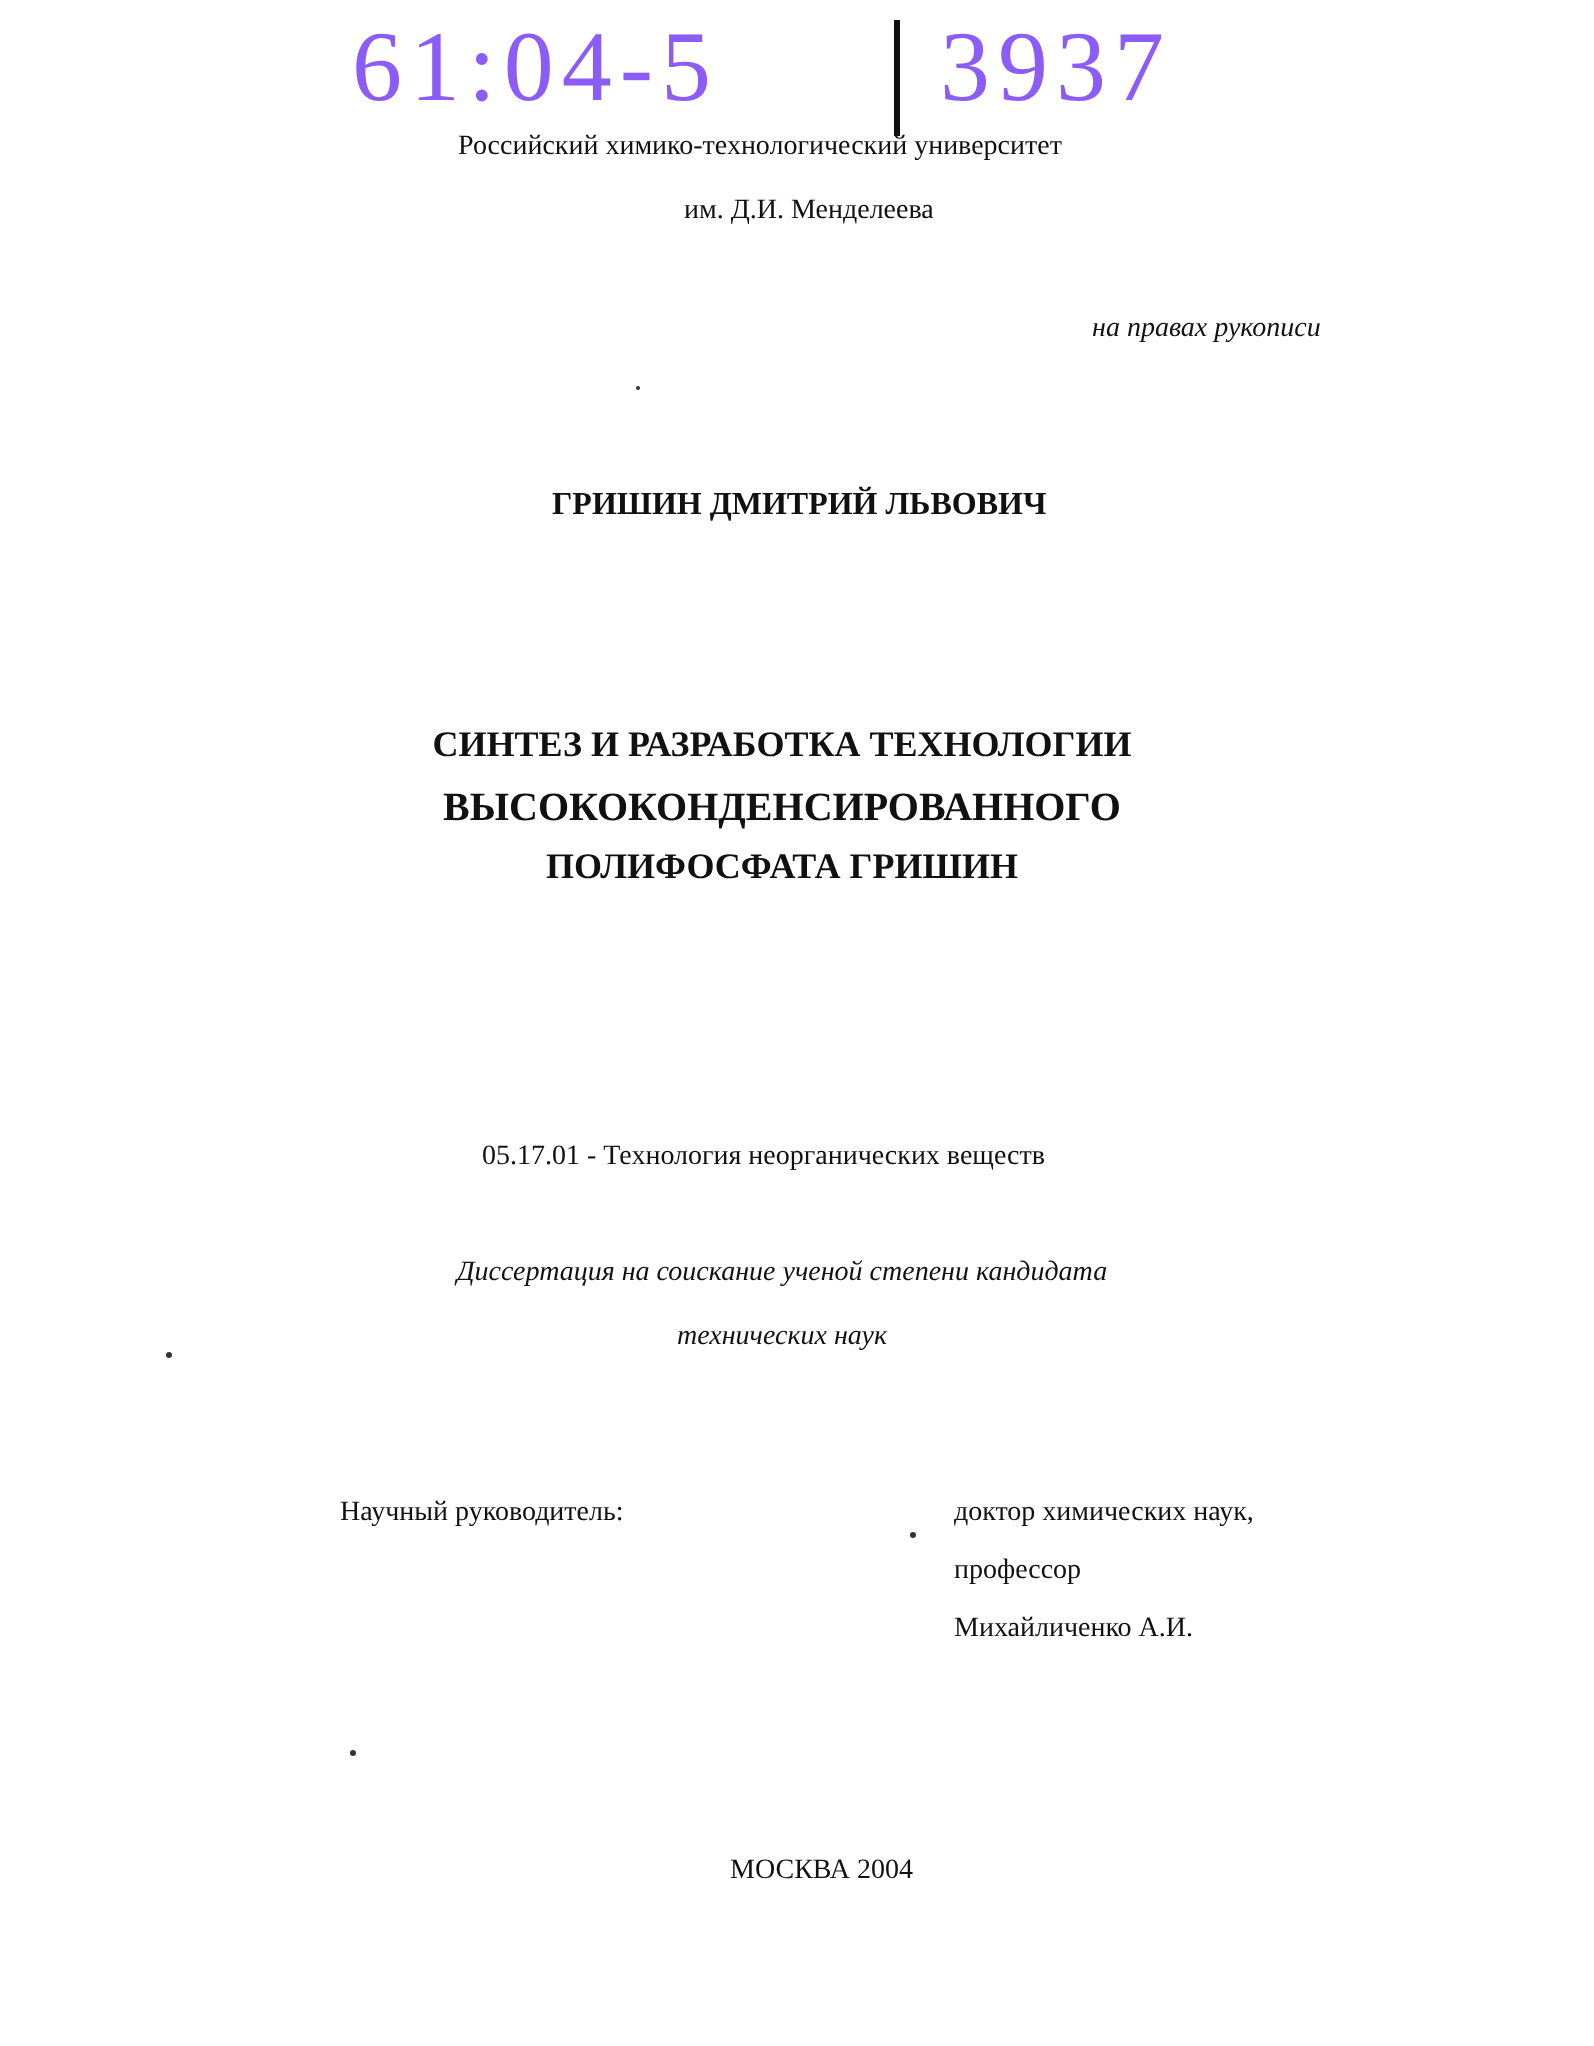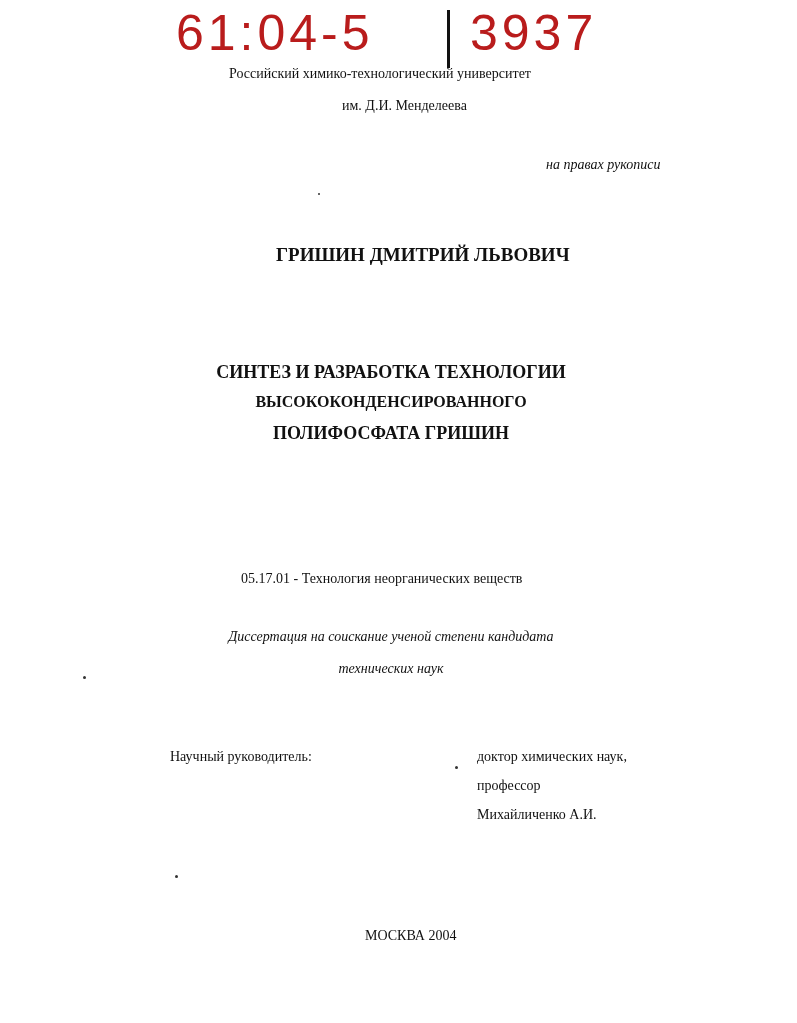--- a/index.html
+++ b/index.html
@@ -1,42 +1,42 @@
 <!DOCTYPE html>
 <html><head>
 <meta charset="utf-8">
 <style>
   html, body { margin:0; padding:0; background:#ffffff; }
   body { width:797px; height:1023px; position:relative; overflow:hidden;
          font-family:"Liberation Serif","DejaVu Serif",serif; color:#111; }
   .abs { position:absolute; white-space:nowrap; }
-  .hand { font-family:Liberation Sans, sans-serif; font-weight:300;
-          font-size:50px; letter-spacing:4px; color:#b91c1c; }
+  .hand { font-family:Liberation Serif, serif; font-weight:300;
+          font-size:50px; letter-spacing:4px; color:#8b5cf6; }
   .hand-bar { position:absolute; width:3px; background:#111; }
   .c { left:0; width:782px; text-align:center; }
   .r16 { font-size:14px; }
   .bold { font-weight:bold; }
   .it { font-style:italic; }
   .speck { position:absolute; background:#333; border-radius:50%; }
 </style>
 </head>
 <body>
 
 <div class="abs hand" style="left:176px; top:4px;">61:04-5</div>
 <div class="hand-bar" style="left:447px; top:10px; height:58px;"></div>
 <div class="abs hand" style="left:470px; top:4px;">3937</div>
 
 <div class="abs r16" style="left:229px; top:66px;">Российский химико-технологический университет</div>
 <div class="abs r16" style="left:342px; top:98px;">им. Д.И. Менделеева</div>
 <div class="abs r16 it" style="left:546px; top:157px;">на правах рукописи</div>
 
-<div class="abs bold" style="left:276px; top:244px; font-size:19px;">ГРИШИН  ДМИТРИЙ  ЛЬВОВИЧ</div>
+<div class="abs bold" style="left:276px; top:244px; font-size:16px;">ГРИШИН  ДМИТРИЙ  ЛЬВОВИЧ</div>
 
 <div class="abs c bold" style="top:362px; font-size:18px;">СИНТЕЗ  И  РАЗРАБОТКА  ТЕХНОЛОГИИ</div>
-<div class="abs c bold" style="top:393px; font-size:16px;">ВЫСОКОКОНДЕНСИРОВАННОГО</div>
+<div class="abs c bold" style="top:393px; font-size:20px;">ВЫСОКОКОНДЕНСИРОВАННОГО</div>
 <div class="abs c bold" style="top:423px; font-size:18px;">ПОЛИФОСФАТА  ГРИШИН</div>
 
 <div class="abs r16" style="left:241px; top:571px;">05.17.01  -  Технология неорганических веществ</div>
 
 <div class="abs c r16 it" style="top:629px;">Диссертация на соискание ученой степени  кандидата</div>
 <div class="abs c r16 it" style="top:661px;">технических наук</div>
 
 <div class="abs r16" style="left:170px; top:749px;">Научный руководитель:</div>
 <div class="abs r16" style="left:477px; top:749px;">доктор химических наук,</div>
 <div class="abs r16" style="left:477px; top:778px;">профессор</div>

